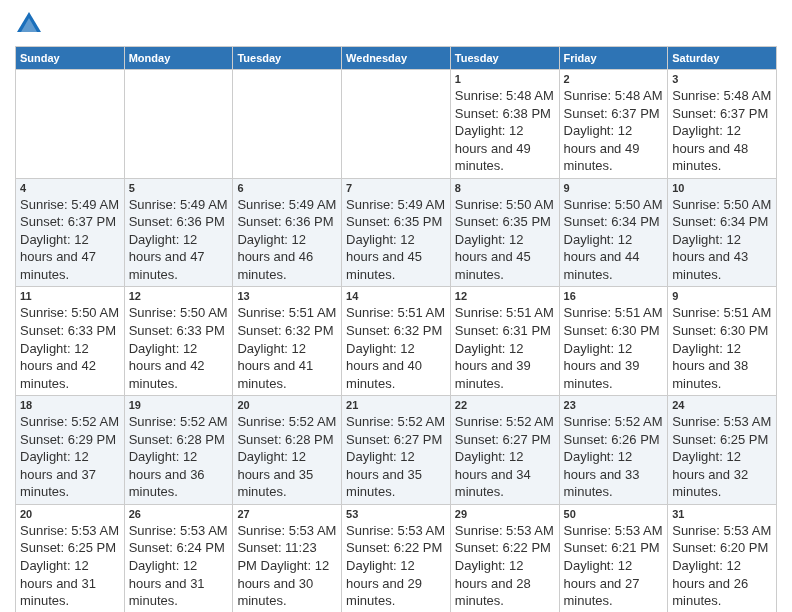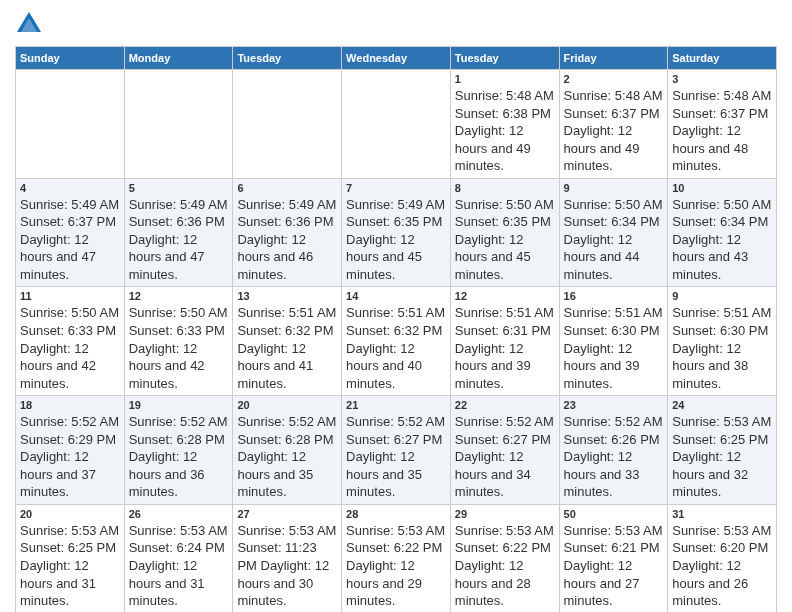--- a/index.html
+++ b/index.html
@@ -330,21 +330,21 @@
 and 31 minutes.</div>
           </td>
           <td>
             <div class="day-num">27</div>
             <div class="day-detail">Sunrise: 5:53 AM
 Sunset: 11:23 PM
 Daylight: 12 hours
 and 30 minutes.</div>
           </td>
           <td>
-            <div class="day-num">28</div>
+            <div class="day-num">53</div>
             <div class="day-detail">Sunrise: 5:53 AM
 Sunset: 6:22 PM
 Daylight: 12 hours
 and 29 minutes.</div>
           </td>
           <td>
             <div class="day-num">29</div>
             <div class="day-detail">Sunrise: 5:53 AM
 Sunset: 6:22 PM
 Daylight: 12 hours

